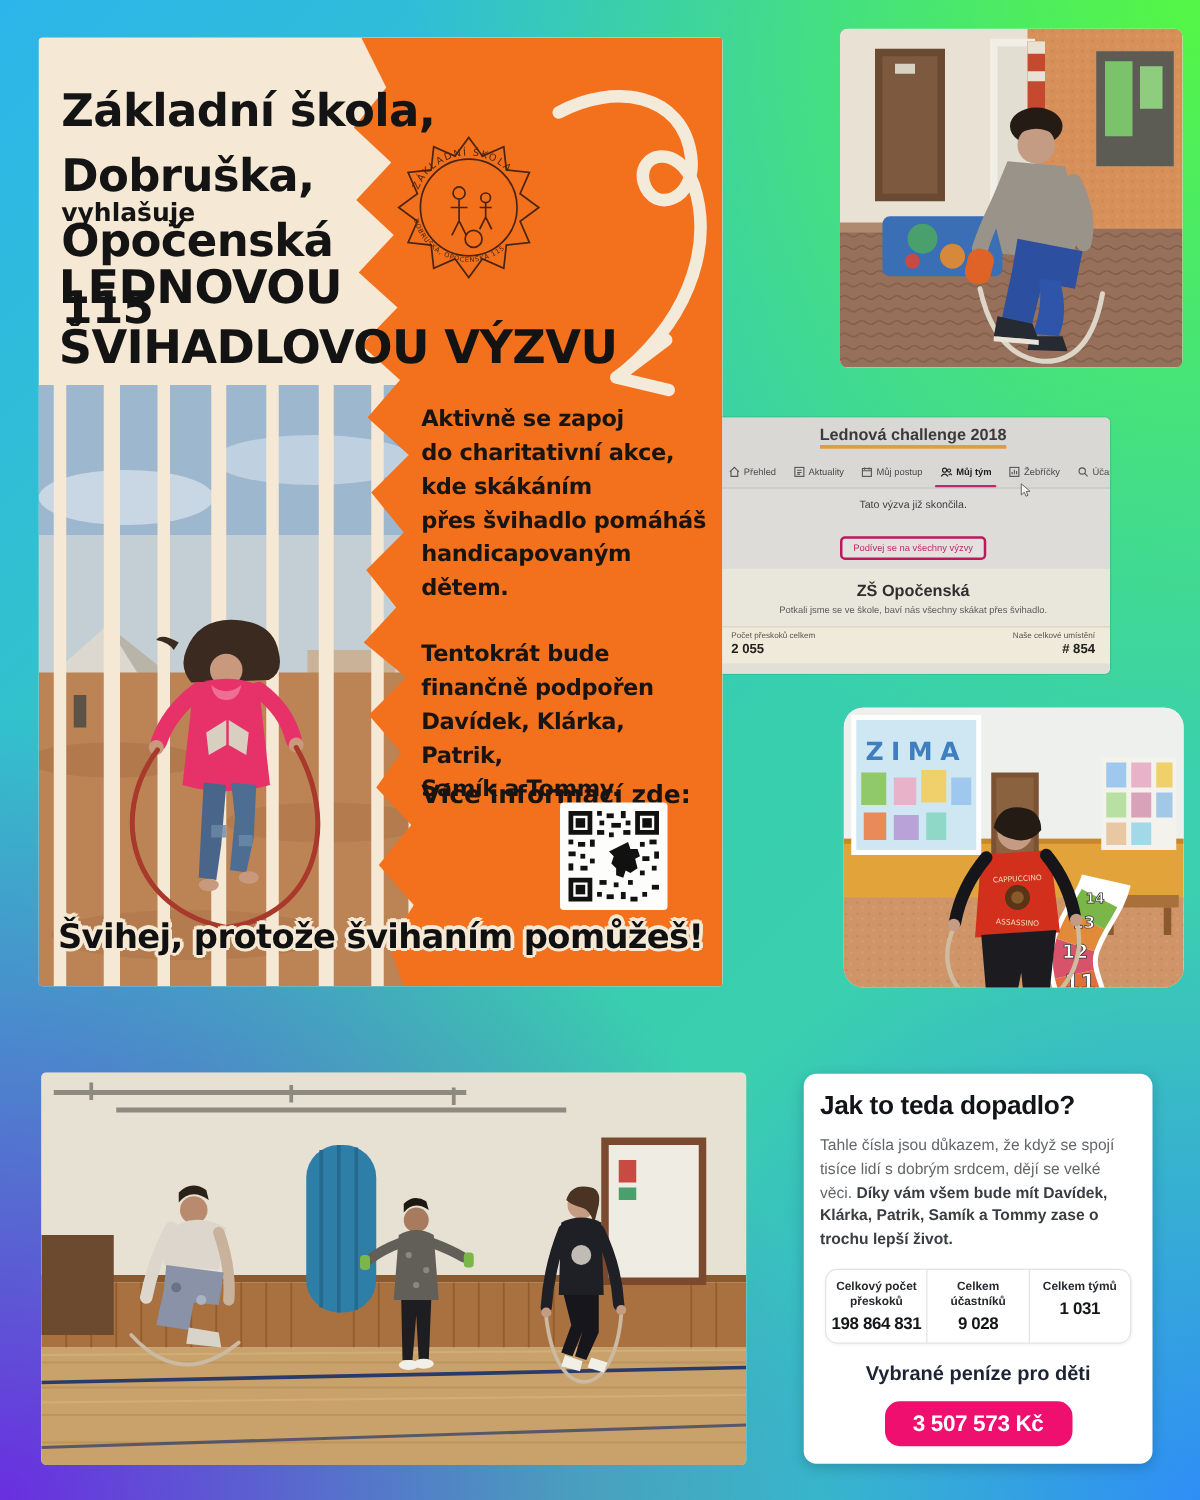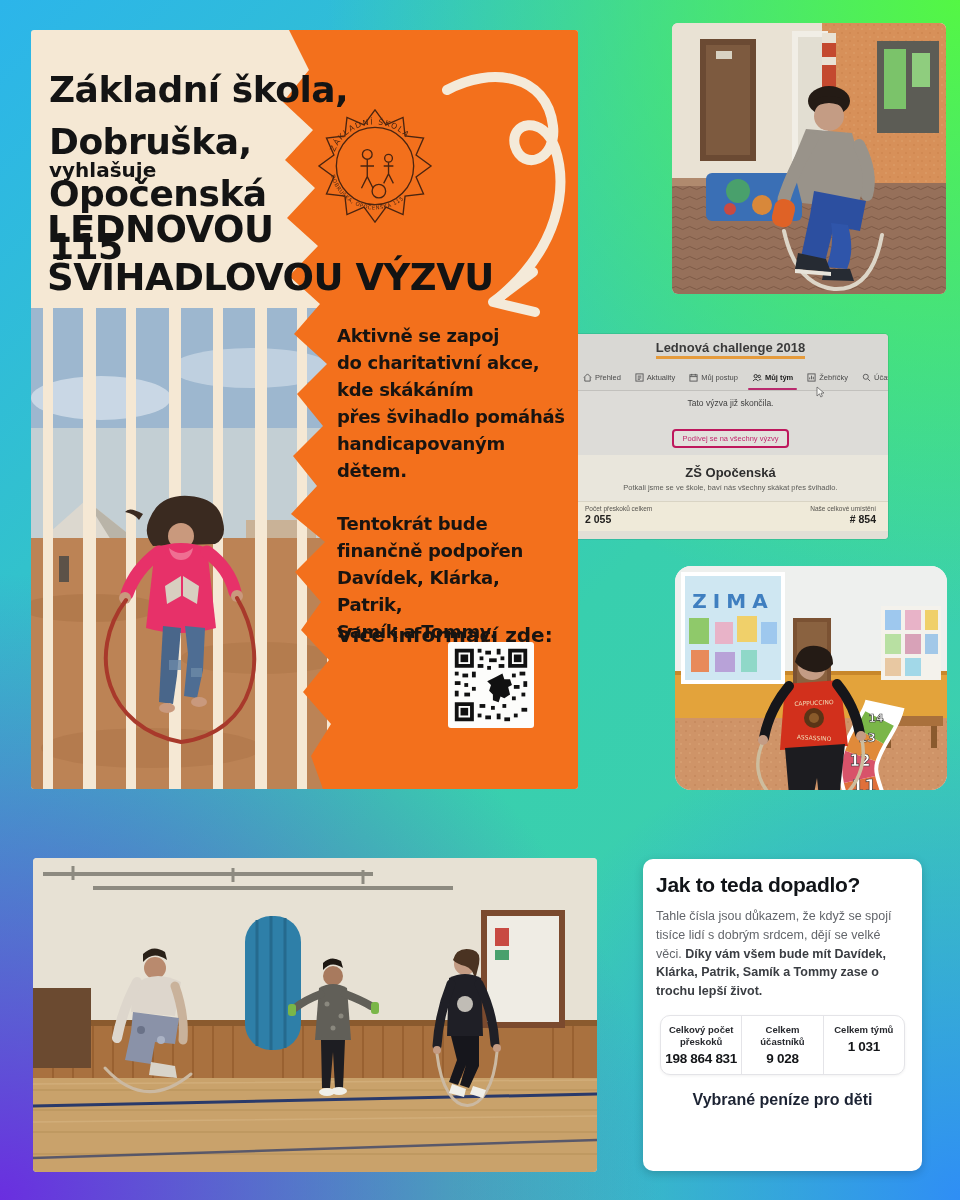--- a/index.html
+++ b/index.html
@@ -216,20 +216,21 @@
             <rect x="33" y="36" width="2" height="2"></rect>
             <rect x="37" y="33" width="3" height="2"></rect>
           <rect x="15" y="31" width="3" height="2"></rect>
             <rect x="21" y="32" width="2" height="2"></rect>
             <rect x="27" y="31" width="2" height="2"></rect>
           <path d="M23,17 l4,-2 1,3 3,0 1,3 -2,1 1,4 -3,2 -2,-1 -1,3 -3,-1 0,-3 -2,-2 1,-3 -2,-2 z"></path>
         </g>
       </svg>
     </div>
 
+    <div class="abs p-slogan">Švihej, protože švihaním pomůžeš!</div>
   </div>
 
   <div class="abs photo photo1">
     <svg class="ph-svg" width="274" height="271" viewBox="0 0 274 271">
       <rect width="274" height="170" fill="#e9e2d4"></rect>
       <rect x="150" y="0" width="124" height="271" fill="#d79059"></rect>
       <rect x="150" y="0" width="124" height="271" fill="url(#spk1)" opacity="0.25"></rect>
       <defs>
         <pattern id="spk1" width="8" height="8" patternUnits="userSpaceOnUse">
           <circle cx="2" cy="2" r="1" fill="#b56a32"></circle>
@@ -514,15 +515,16 @@
         <div class="c-statlabel">Celkem
 účastníků</div>
         <div class="c-statvalue">9 028</div>
       </div>
       <div class="c-stat">
         <div class="c-statlabel">Celkem týmů</div>
         <div class="c-statvalue">1 031</div>
       </div>
     </div>
     <div class="c-money-label">Vybrané peníze pro děti</div>
+    <div class="c-money-btn">3 507 573 Kč</div>
   </div>
 
 </div>
 
 </body></html>

